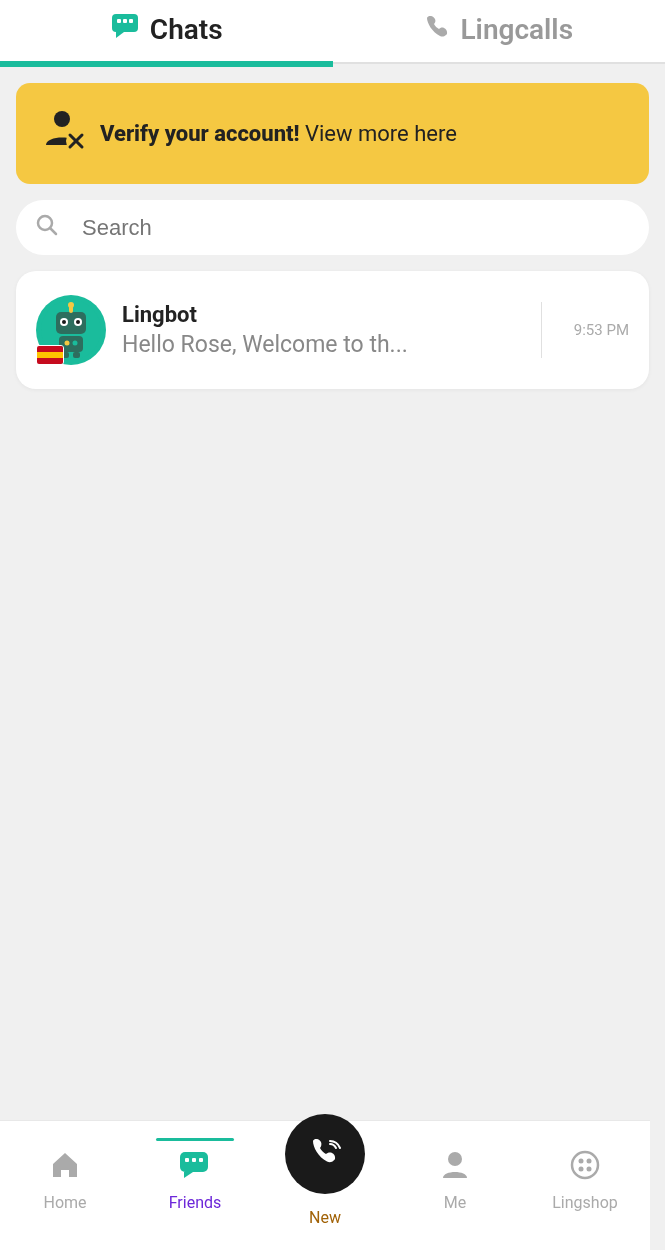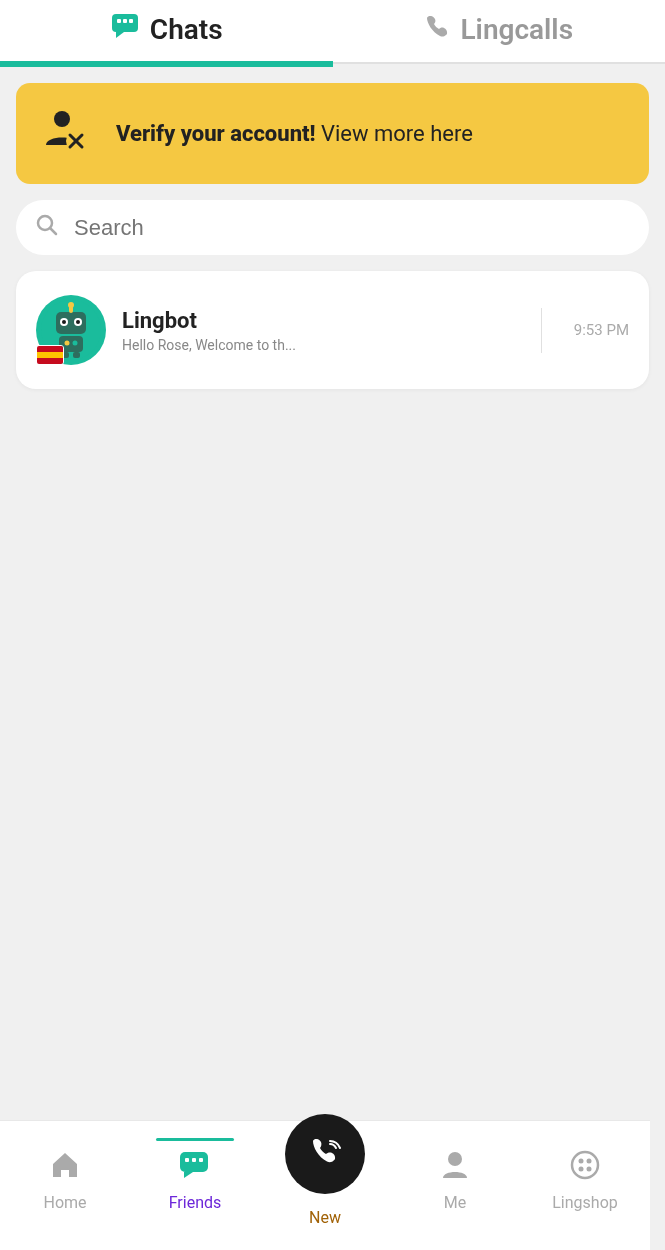--- a/index.html
+++ b/index.html
@@ -62,21 +62,21 @@
     }
 
     
     .notification-banner {
       margin: 16px 16px;
       background: #f5c842;
       border-radius: 14px;
       padding: 22px 24px;
       display: flex;
       align-items: center;
-      gap: 28px;
+      gap: 12px;
       cursor: pointer;
     }
 
     .notif-icon {
       font-size: 36px;
       color: #222;
       position: relative;
       flex-shrink: 0;
     }
 
@@ -90,21 +90,21 @@
     }
 
     
     .search-container {
       margin: 8px 16px 16px;
       background: #ffffff;
       border-radius: 30px;
       padding: 14px 20px;
       display: flex;
       align-items: center;
-      gap: 16px;
+      gap: 24px;
     }
 
     .search-icon {
       color: #aaa;
       font-size: 22px;
     }
 
     .search-input {
       border: none;
       outline: none;
@@ -167,21 +167,21 @@
     }
 
     .chat-name {
       font-size: 22px;
       font-weight: 700;
       color: #222;
       margin-bottom: 4px;
     }
 
     .chat-preview {
-      font-size: 14px;
+      font-size: 23px;
       color: #888;
     }
 
     .chat-time {
       font-size: 15px;
       color: #aaa;
       padding-left: 16px;
       flex-shrink: 0;
     }
 

